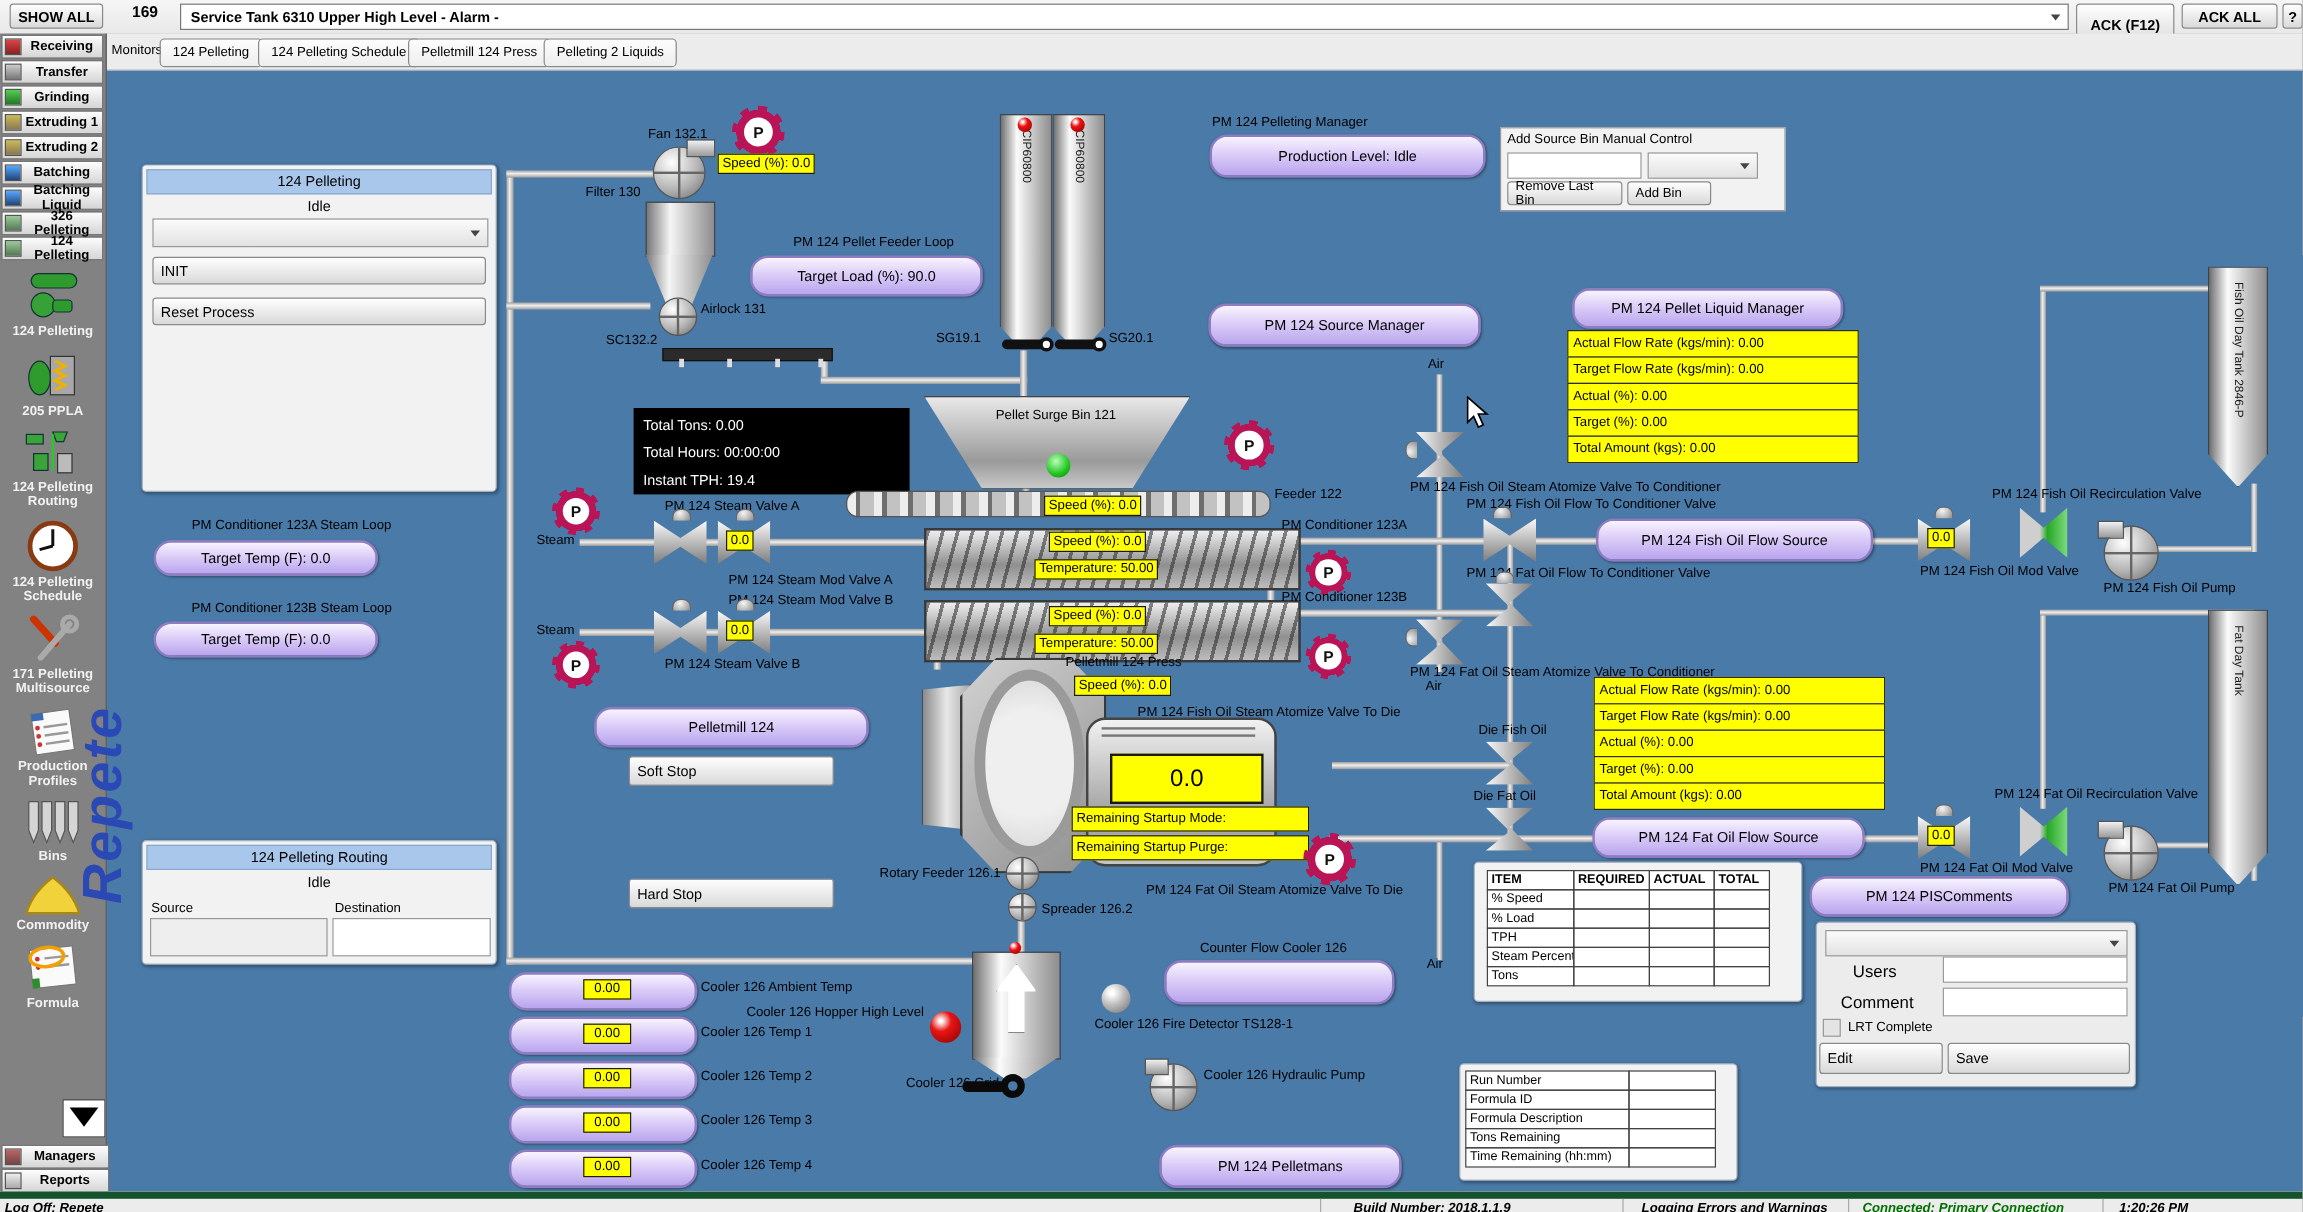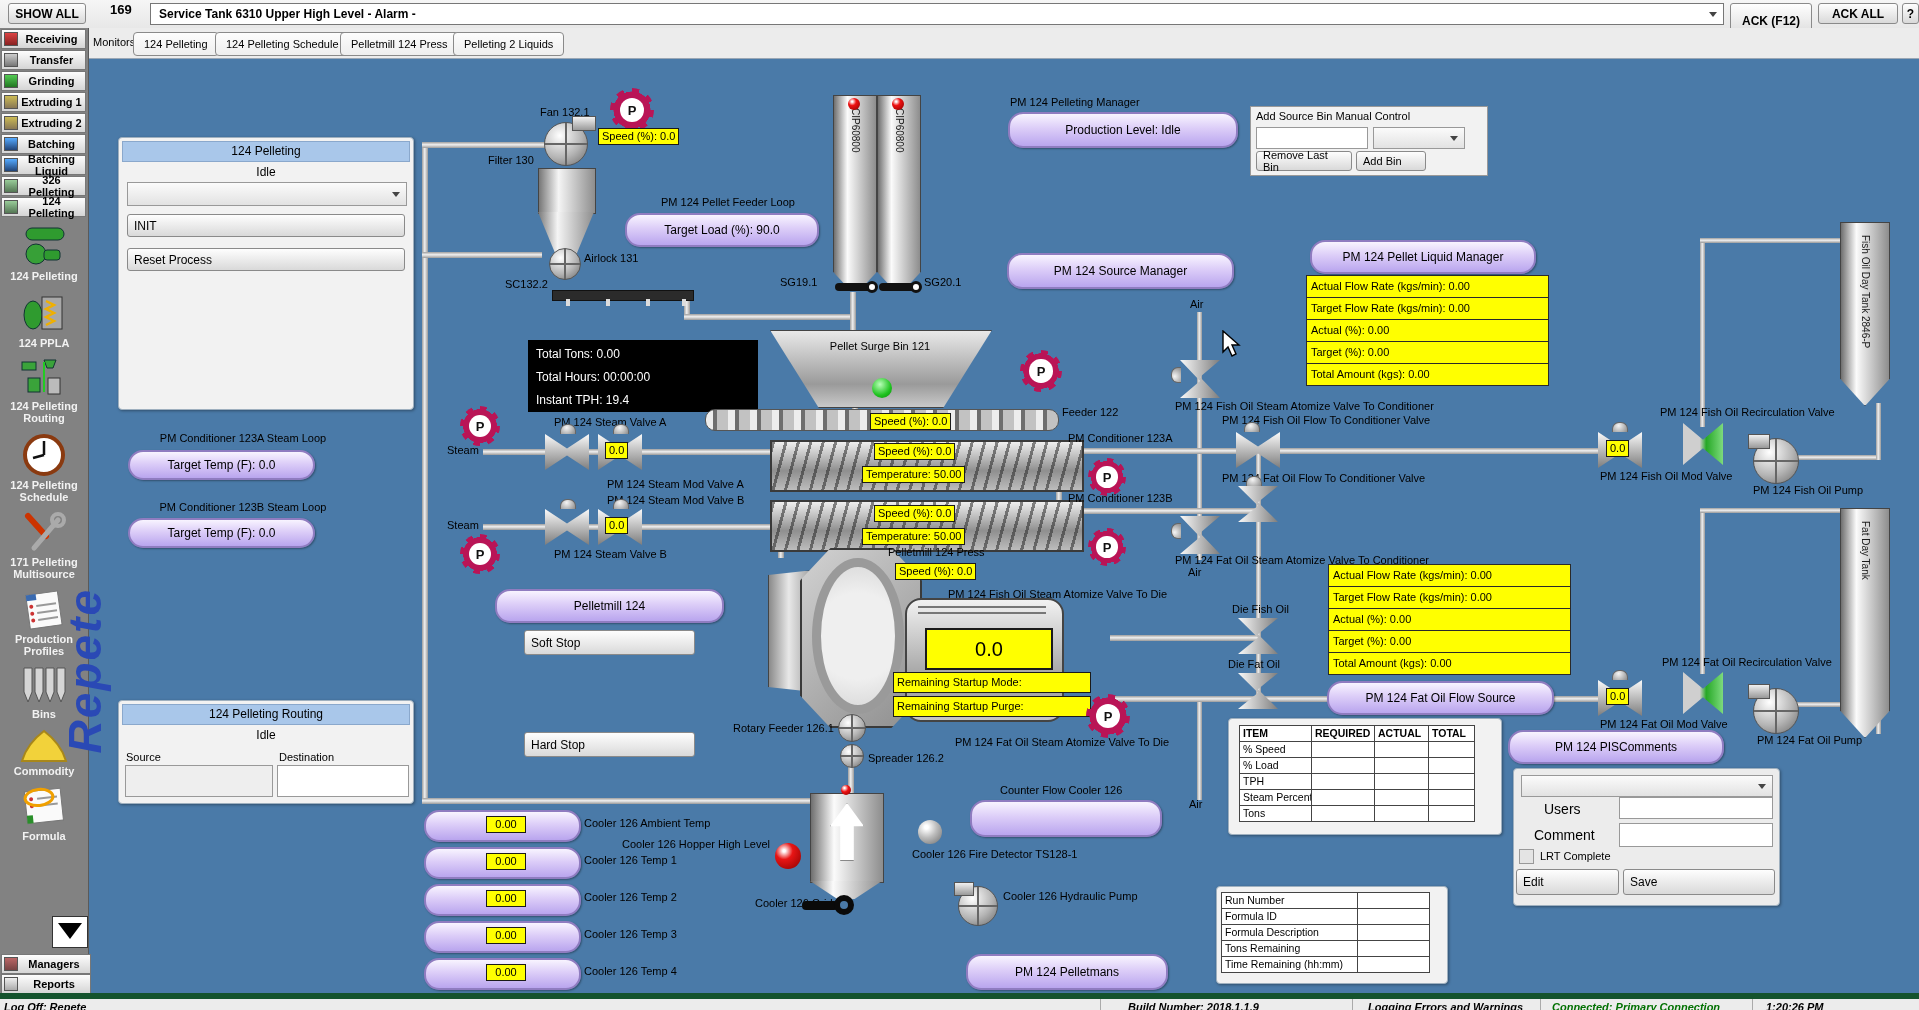--- a/index.html
+++ b/index.html
@@ -255,20 +255,21 @@
     <div class="yrow">Total Amount (kgs):  0.00</div>
   </div>
 
   <div class="lbl" style="left:1190px;top:298px">Air</div>
   <div class="dome" style="left:1168px;top:370px;transform:rotate(-90deg)"></div>
   <div class="vv" style="left:1180px;top:360px;width:40px;height:38px"></div>
   <div class="lbl" style="left:1175px;top:400px">PM 124 Fish Oil Steam Atomize Valve To Conditioner</div>
   <div class="lbl" style="left:1222px;top:414px">PM 124 Fish Oil Flow To Conditioner Valve</div>
   <div class="dome" style="left:1244px;top:422px"></div>
   <div class="vh" style="left:1236px;top:432px;width:44px;height:36px"></div>
+  <div class="pill" style="left:1330px;top:432px;width:227px;height:32px">PM 124 Fish Oil Flow Source</div>
   <div class="lbl" style="left:1222px;top:472px">PM 124 Fat Oil Flow To Conditioner Valve</div>
   <div class="dome" style="left:1246px;top:476px"></div>
   <div class="vv" style="left:1238px;top:486px;width:40px;height:36px"></div>
   <div class="dome" style="left:1168px;top:526px;transform:rotate(-90deg)"></div>
   <div class="vv" style="left:1180px;top:516px;width:40px;height:38px"></div>
   <div class="lbl" style="left:1175px;top:554px">PM 124 Fat Oil Steam Atomize Valve To Conditioner</div>
   <div class="lbl" style="left:1188px;top:566px">Air</div>
   <div class="lbl" style="left:1232px;top:603px">Die Fish Oil</div>
   <div class="vv" style="left:1238px;top:618px;width:40px;height:36px"></div>
   <div class="lbl" style="left:1228px;top:658px">Die Fat Oil</div>
@@ -485,21 +486,21 @@
           <rect x="24" y="26" width="16" height="10" rx="3" fill="#2f9b2f" stroke="#133"></rect>
         </svg>
       <div class="wlbl" style="position:static">124 Pelleting</div>
       </div>
     <div class="shortcut">
       <svg class="sic" width="48" height="48">
           <ellipse cx="13" cy="26" rx="9" ry="14" fill="#2f9b2f" stroke="#133"></ellipse>
           <rect x="22" y="8" width="20" height="32" fill="#a8a8a8" stroke="#333"></rect>
           <path d="M26 12 l8 4 l-8 4 l8 4 l-8 4 l8 4 l-8 4" stroke="#f0b000" fill="none" stroke-width="2.5"></path>
         </svg>
-      <div class="wlbl" style="position:static">124 PPLA</div>
+      <div class="wlbl" style="position:static">205 PPLA</div>
       </div>
     <div class="shortcut">
       <svg class="sic" width="48" height="44">
           <rect x="2" y="6" width="14" height="8" fill="#3aa33a" stroke="#133"></rect>
           <path d="M24 4 l12 0 l-3 8 l-6 0 z" fill="#3aa33a" stroke="#133"></path>
           <rect x="8" y="22" width="12" height="14" fill="#3aa33a" stroke="#133"></rect>
           <rect x="28" y="22" width="12" height="16" fill="#bbb" stroke="#333"></rect>
           <line x1="24" y1="6" x2="24" y2="36" stroke="#2c2" stroke-width="2"></line>
         </svg>
       <div class="wlbl" style="position:static">124 Pelleting Routing</div>

